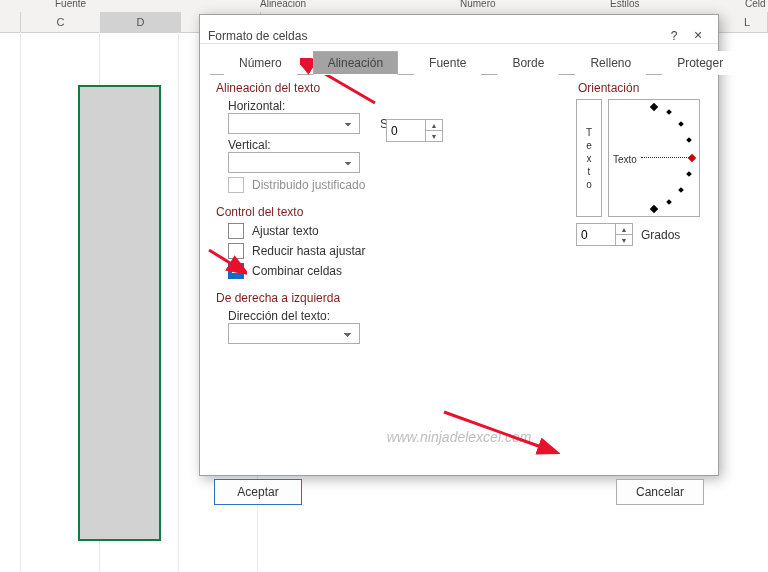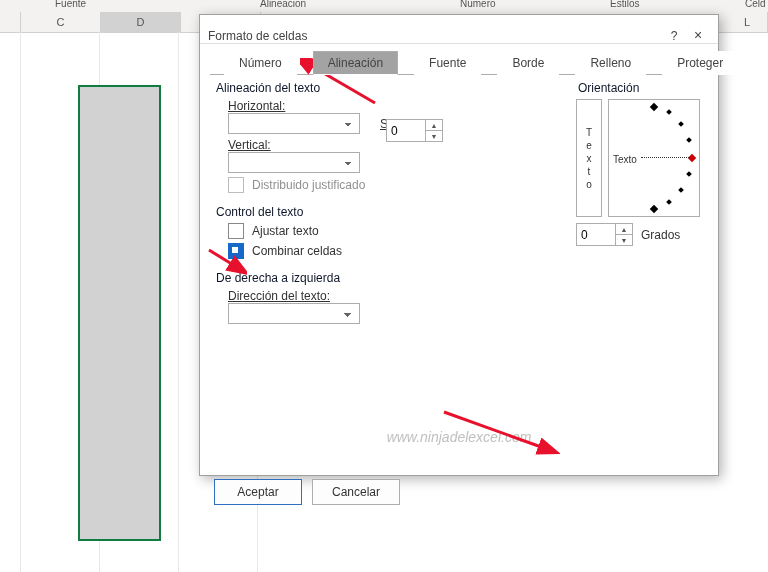--- a/index.html
+++ b/index.html
@@ -17,45 +17,45 @@
 .titlebar{height:28px;display:flex;align-items:flex-end;padding:0 8px;border-bottom:1px solid #e0e0e0;position:relative}
 .titlebar .t{flex:1;color:#444}
 .titlebar .help{width:24px;text-align:center;color:#444}
 .titlebar .x{width:24px;text-align:center;color:#444;font-size:14px}
 .tabs{display:flex;padding:6px 24px 0;gap:16px}
 .tab{padding:4px 14px;color:#444;border:1px solid transparent;background:#fff;position:relative;top:1px}
 .tab.active{border-color:#adadad;border-bottom-color:#fff;background:#a3a3a3;z-index:2}
 .tabline{height:0;border-top:1px solid #adadad;margin:0 10px}
 .body{padding:6px 14px 10px;position:relative;height:378px}
 fieldset{border:none;margin:0 0 8px;padding:0}
-legend{color:#0f172a;font-size:12px;margin-bottom:4px}
+legend{color:#7f1d1d;font-size:12px;margin-bottom:4px}
 .row{display:flex;align-items:center;gap:8px;margin-bottom:4px}
 label.u{text-decoration:none;color:#333}
-label.u .ul{text-decoration:underline}
+label.u .ul{}
 select,input[type=text]{border:1px solid #adadad;background:#fff;height:21px;font-size:12px;padding:0 4px}
 select{appearance:none;-webkit-appearance:none;padding-right:18px;background-image:linear-gradient(45deg,transparent 50%,#666 50%),linear-gradient(135deg,#666 50%,transparent 50%);background-position:calc(100% - 11px) 9px,calc(100% - 7px) 9px;background-size:4px 4px;background-repeat:no-repeat}
 .cb{width:14px;height:14px;border:1px solid #888;display:inline-block;background:#fff;flex:0 0 14px}
 .cb.blue{background:#1668c9;border-color:#1668c9;position:relative}
 .cb.blue::after{content:"";position:absolute;left:3px;top:3px;width:6px;height:6px;background:#fff}
 .orient{position:absolute;right:14px;top:6px;width:128px}
 .orient legend{}
 .ortop{display:flex;gap:6px}
 .vbox{width:24px;height:116px;border:1px solid #adadad;display:flex;flex-direction:column;align-items:center;justify-content:center;gap:2px;font-size:10px;color:#333}
 .dial{width:90px;height:116px;border:1px solid #adadad;position:relative}
 .dial .lbl{position:absolute;left:4px;top:54px;font-size:10px;color:#333}
 .dot{position:absolute;width:4px;height:4px;background:#000;transform:rotate(45deg)}
 .dot.big{width:6px;height:6px}
 .dot.red{background:#c00}
 .spin{display:inline-flex;border:1px solid #adadad;height:21px}
 .spin input{border:none;width:30px;text-align:left;padding:0 4px;outline:none}
 .spin .ar{display:flex;flex-direction:column;width:16px;border-left:1px solid #adadad}
 .spin .ar div{flex:1;display:flex;align-items:center;justify-content:center;font-size:7px;color:#555}
 .spin .ar div:first-child{border-bottom:1px solid #adadad}
 .watermark{position:absolute;left:0;right:0;bottom:24px;text-align:center;color:#bfbfbf;font-size:14px;font-style:italic;pointer-events:none}
-.btns{display:flex;justify-content:flex-start;gap:10px;padding:10px 14px;border-top:0}
+.btns{display:flex;justify-content:space-between;padding:10px 14px;border-top:0}
 .btn{min-width:86px;height:24px;border:1px solid #adadad;background:#fdfdfd;color:#333;display:flex;align-items:center;justify-content:center}
 .btn.primary{border-color:#2e6fbf}
 svg.arrow{position:absolute;pointer-events:none}
 </style>
 </head>
 <body>
 
 <div class="stage">
   <div class="ribbon">
     <span style="left:55px">Fuente</span>
@@ -128,20 +128,24 @@
           </div>
         </div>
       </fieldset>
 
       <fieldset style="width:340px">
         <legend>Control del texto</legend>
         <div style="padding-left:14px">
           <div class="row">
               <span class="cb"></span>
               <label><span class="ul">Ajustar texto</span></label>
+            </div>
+          <div class="row">
+              <span class="cb"></span>
+              <label><span class="ul">Reducir hasta ajustar</span></label>
             </div>
           <div class="row">
               <span class="cb blue"></span>
               <label><span class="ul">Combinar celdas</span></label>
             </div>
         </div>
       </fieldset>
 
       <fieldset style="width:340px">
         <legend>De derecha a izquierda</legend>

